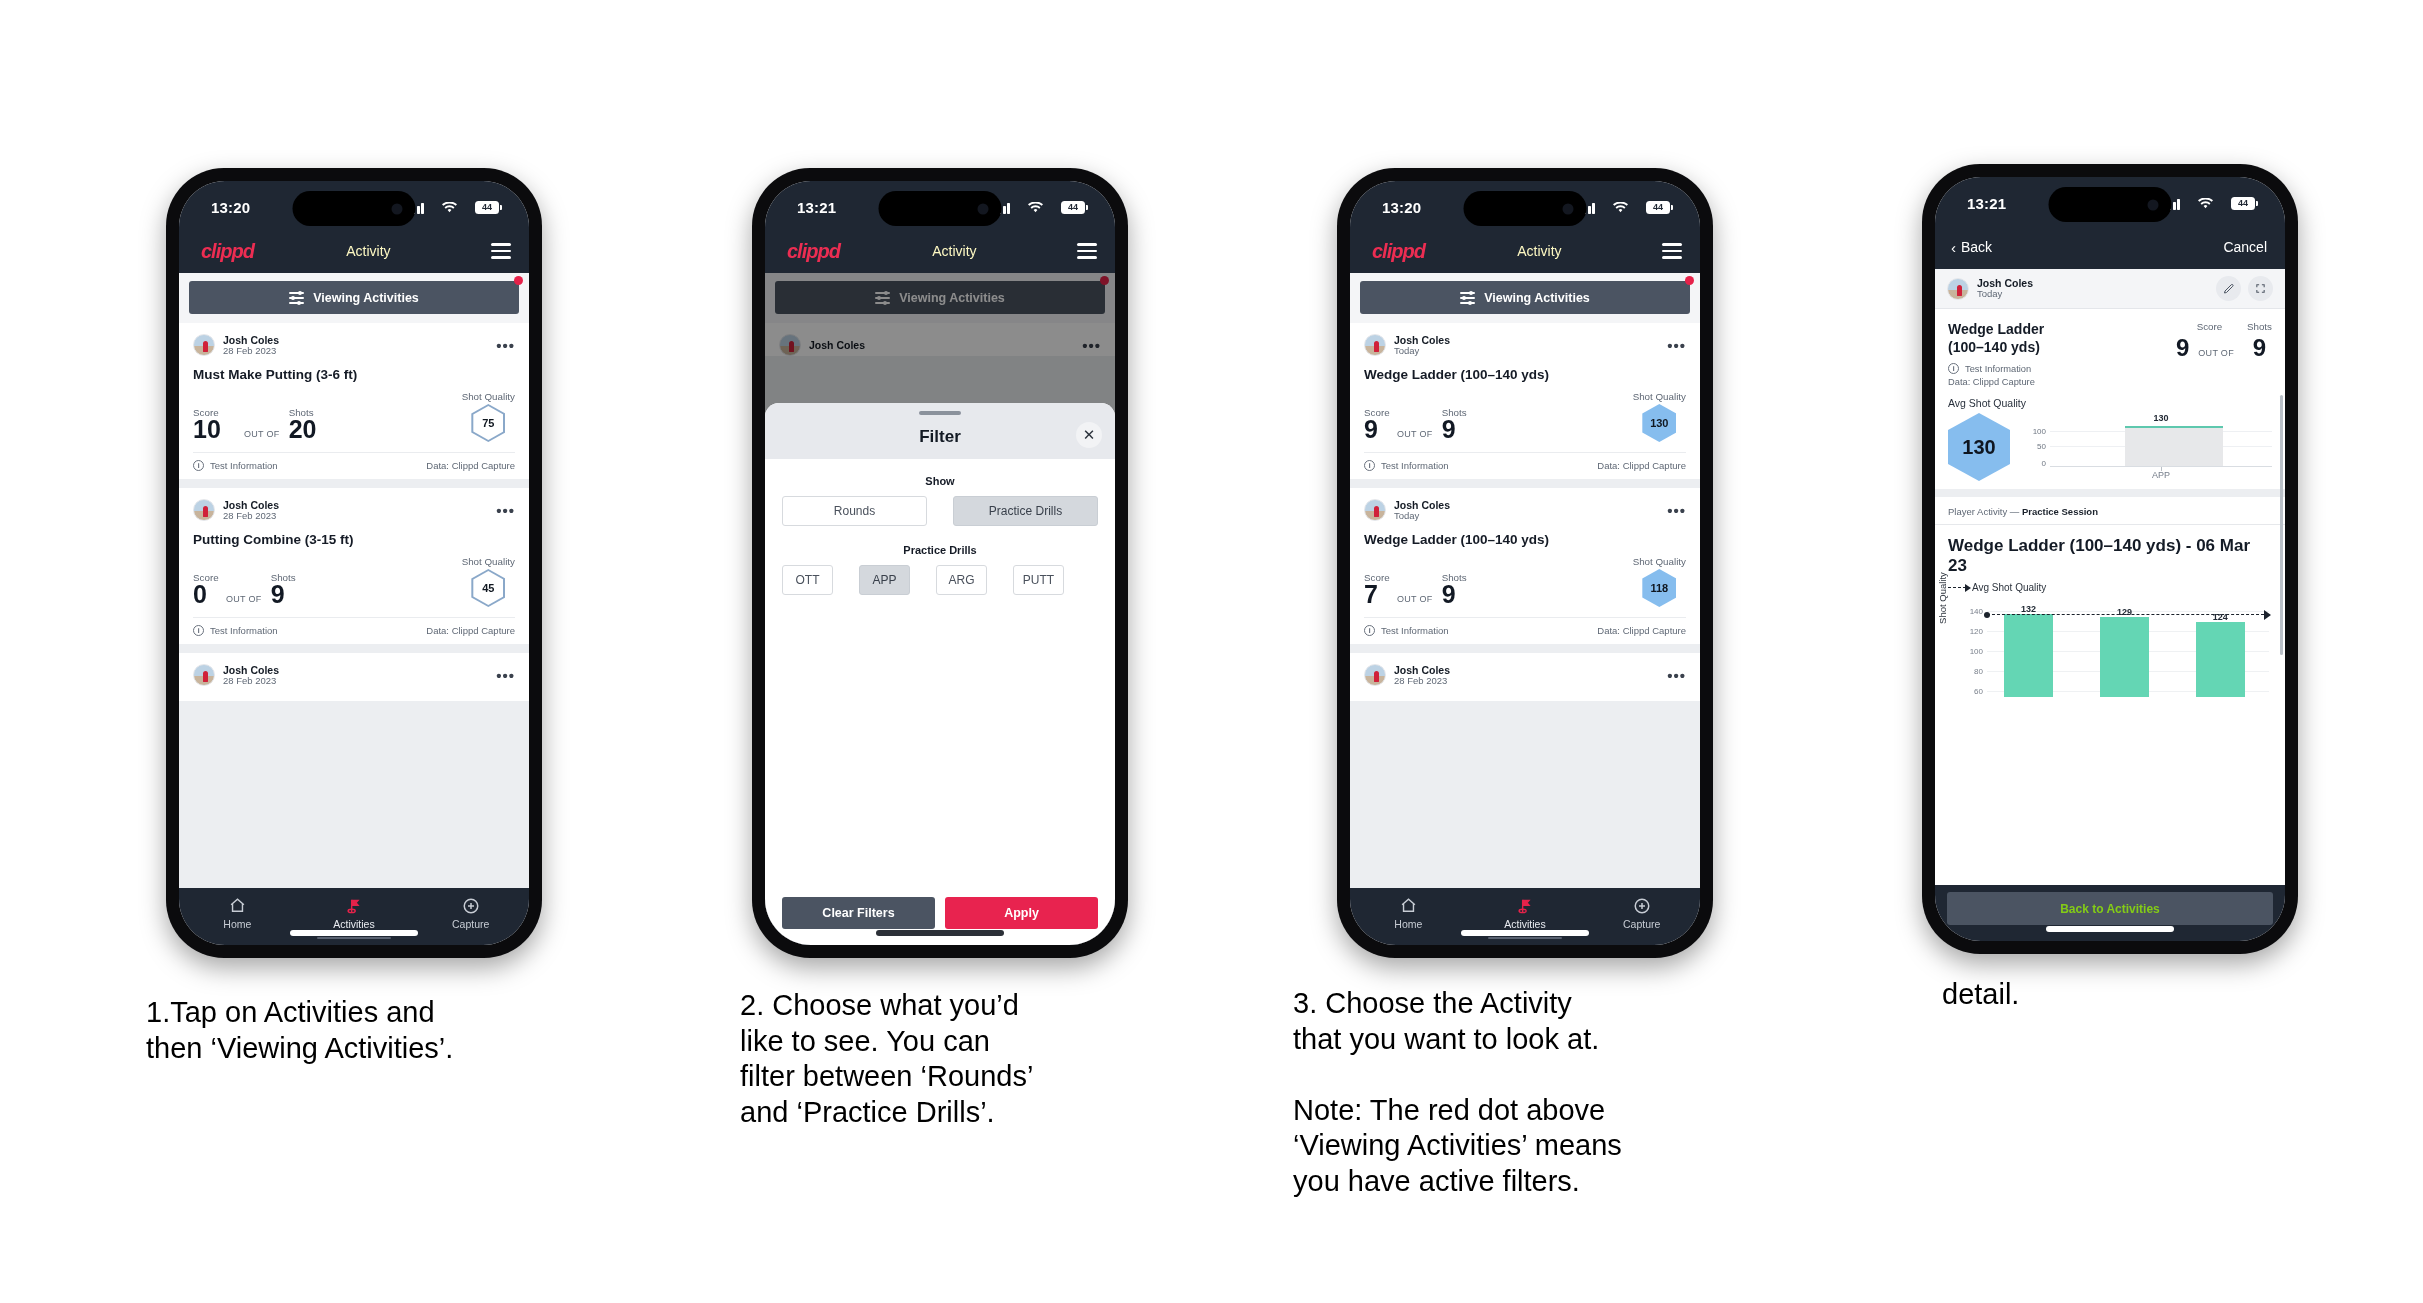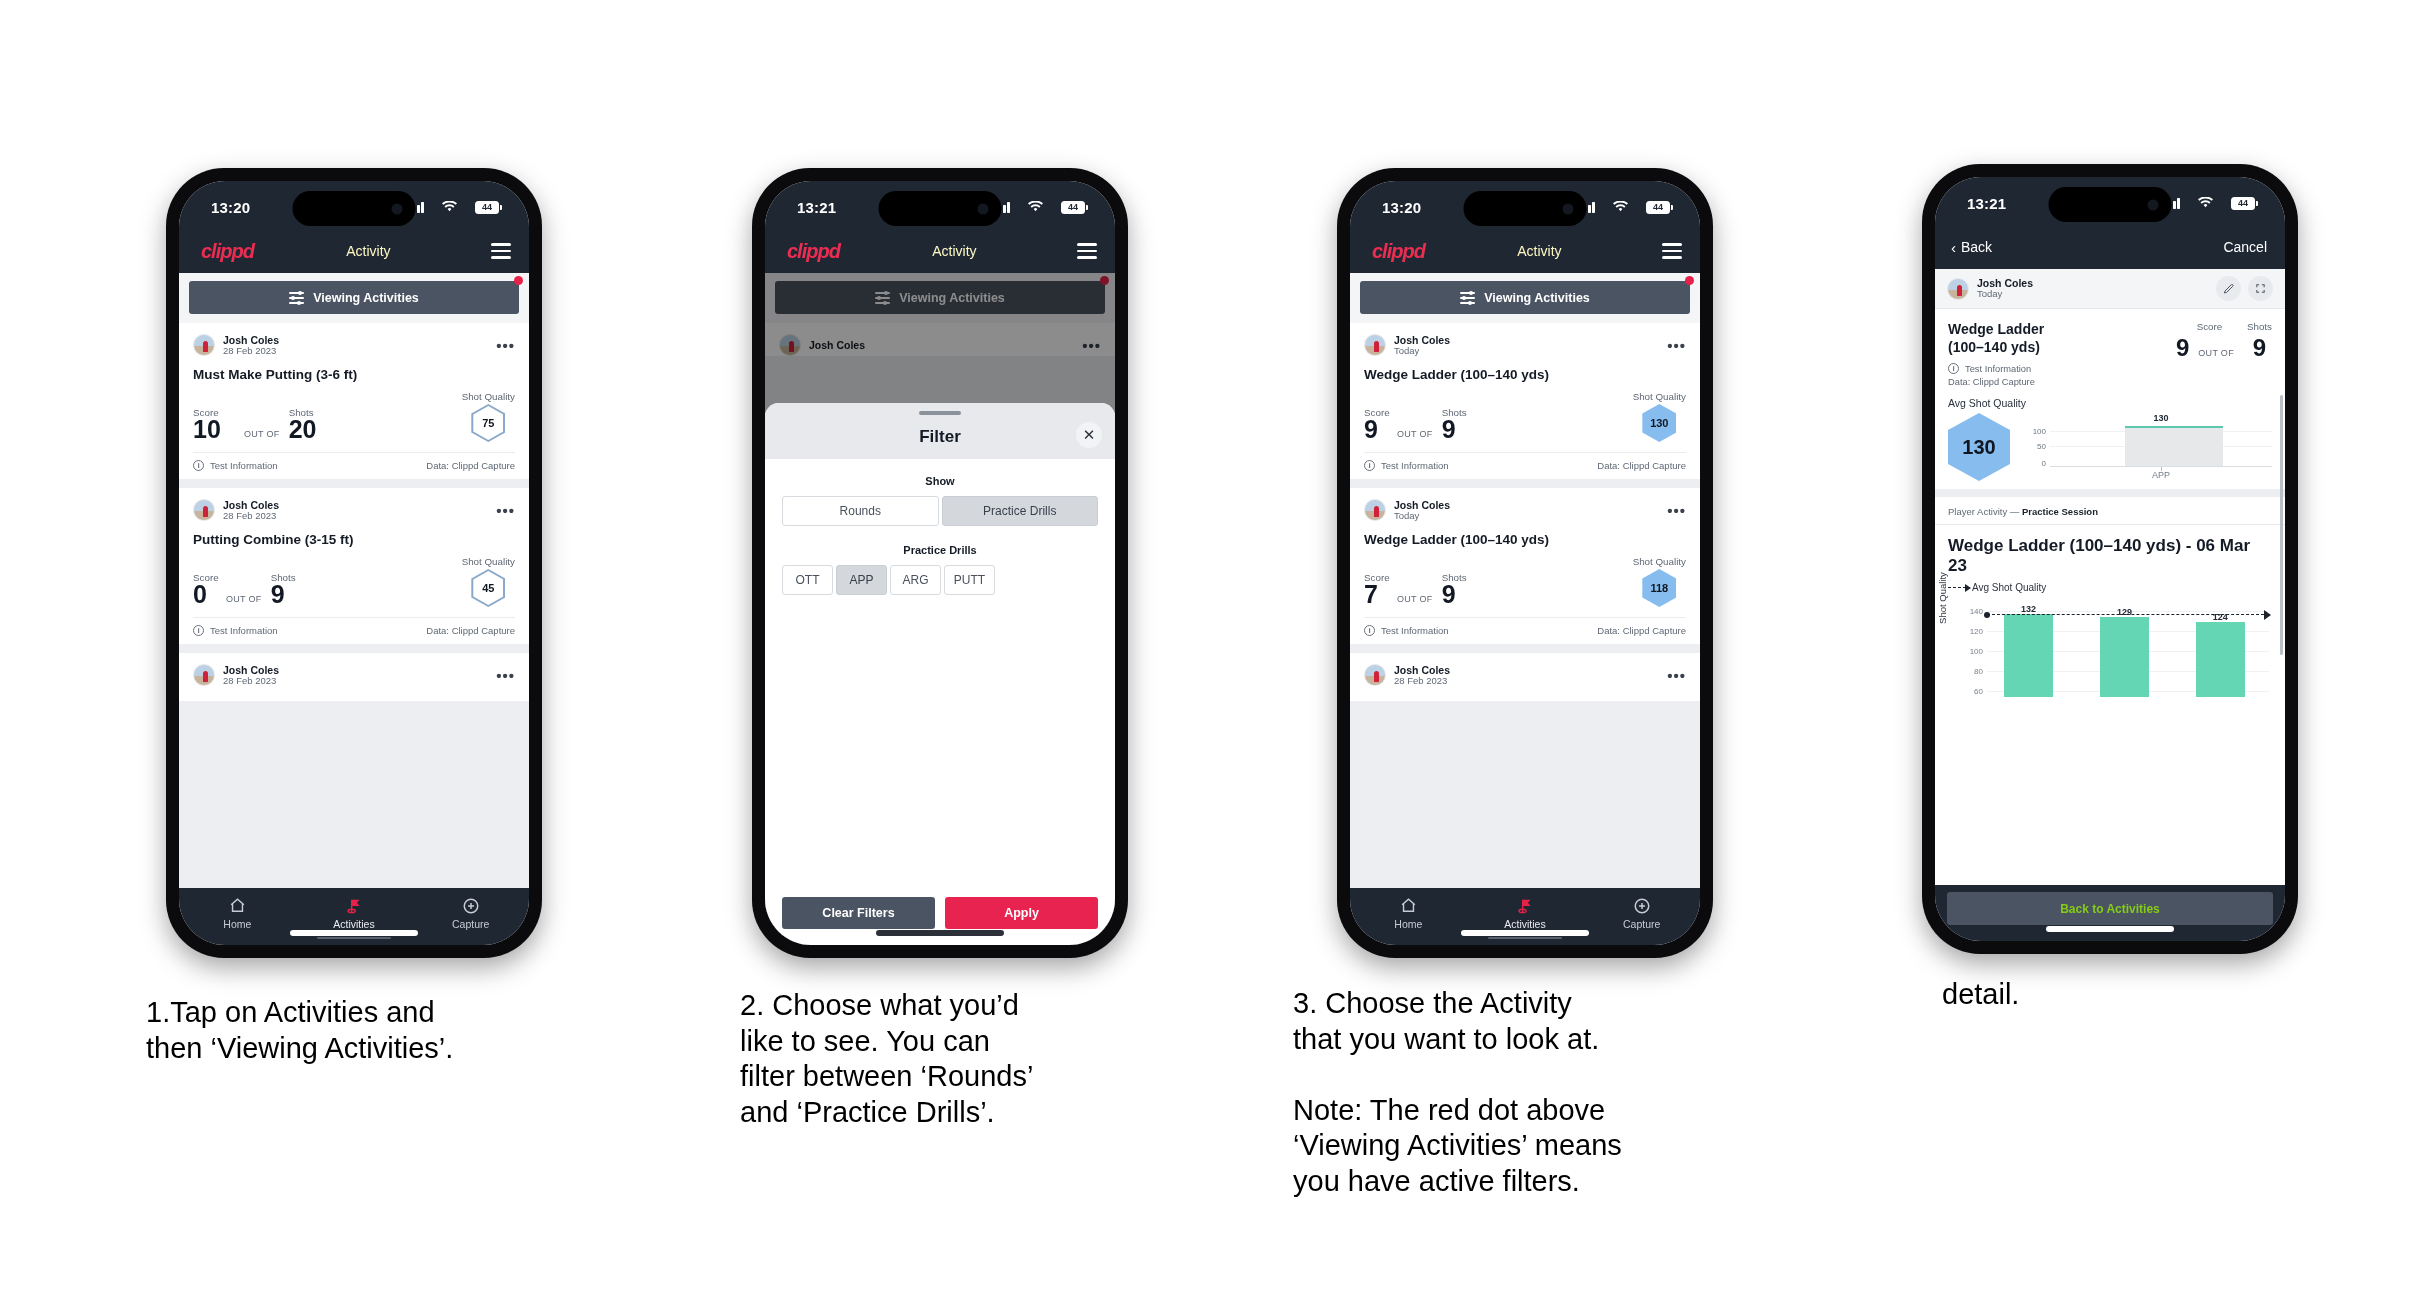--- a/index.html
+++ b/index.html
@@ -45,21 +45,21 @@
 
   
   .statusbar {
     height: 48px; flex: 0 0 48px;
     background: #1f2733;
     display: flex; align-items: center;
     padding: 4px 30px 0 32px;
     color: #fff; position: relative; z-index: 30;
   }
   .st-time { font-size: 15px; font-weight: bold; letter-spacing: .2px; }
-  .st-right { margin-left: auto; display: flex; align-items: center; gap: 18px; }
+  .st-right { margin-left: auto; display: flex; align-items: flex-end; gap: 18px; }
   .bars { display: flex; align-items: flex-end; gap: 1.5px; height: 11px; }
   .bars i { display: block; width: 3px; background: #fff; border-radius: .7px; }
   .bars i:nth-child(1){height:4px}.bars i:nth-child(2){height:6px}
   .bars i:nth-child(3){height:8px}.bars i:nth-child(4){height:11px}
   .batt {
     width: 24px; height: 13px; border-radius: 3.5px; background: #fff; color: #1f2733;
     font-size: 9px; font-weight: bold; display: flex; align-items: center; justify-content: center;
     position: relative;
   }
   .batt::after{content:"";position:absolute;right:-3px;top:4px;width:2px;height:5px;background:#fff;border-radius:0 1px 1px 0;}
@@ -176,21 +176,21 @@
   .sheet-head { background: #e7e9ed; border-radius: 14px 14px 0 0; padding: 8px 14px 12px; position: relative; }
   .grab { width: 42px; height: 4px; background: #8b929c; border-radius: 3px; margin: 0 auto 12px; }
   .sheet-title { font-size: 17px; font-weight: bold; color: #131a24; }
   .close-btn {
     position: absolute; right: 13px; top: 19px; width: 26px; height: 26px; border-radius: 50%;
     background: #f2f3f5; color: #2b323c; display: flex; align-items: center; justify-content: center;
     font-size: 15px;
   }
   .sheet-body { flex: 1; padding: 16px 17px 0; }
   .sec-lbl { font-size: 11px; font-weight: bold; color: #151b26; margin-bottom: 9px; }
-  .chip-row { display: flex; gap: 3px; margin-bottom: 18px; }
+  .chip-row { display: flex; gap: 26px; margin-bottom: 18px; }
   .chip {
     border: 1px solid #d7dade; border-radius: 3px; background: #fff;
     font-size: 12px; color: #4a515c; height: 30px;
     display: flex; align-items: center; justify-content: center; flex: 1;
   }
   .chip.sel { background: #d4d8dd; border-color: #c9ced4; color: #39404b; }
   .chip.sm { flex: 0 0 51px; }
   .sheet-foot { display: flex; gap: 10px; padding: 0 17px 16px; }
   .btn {
     flex: 1; height: 32px; border-radius: 3px; display: flex; align-items: center; justify-content: center;

